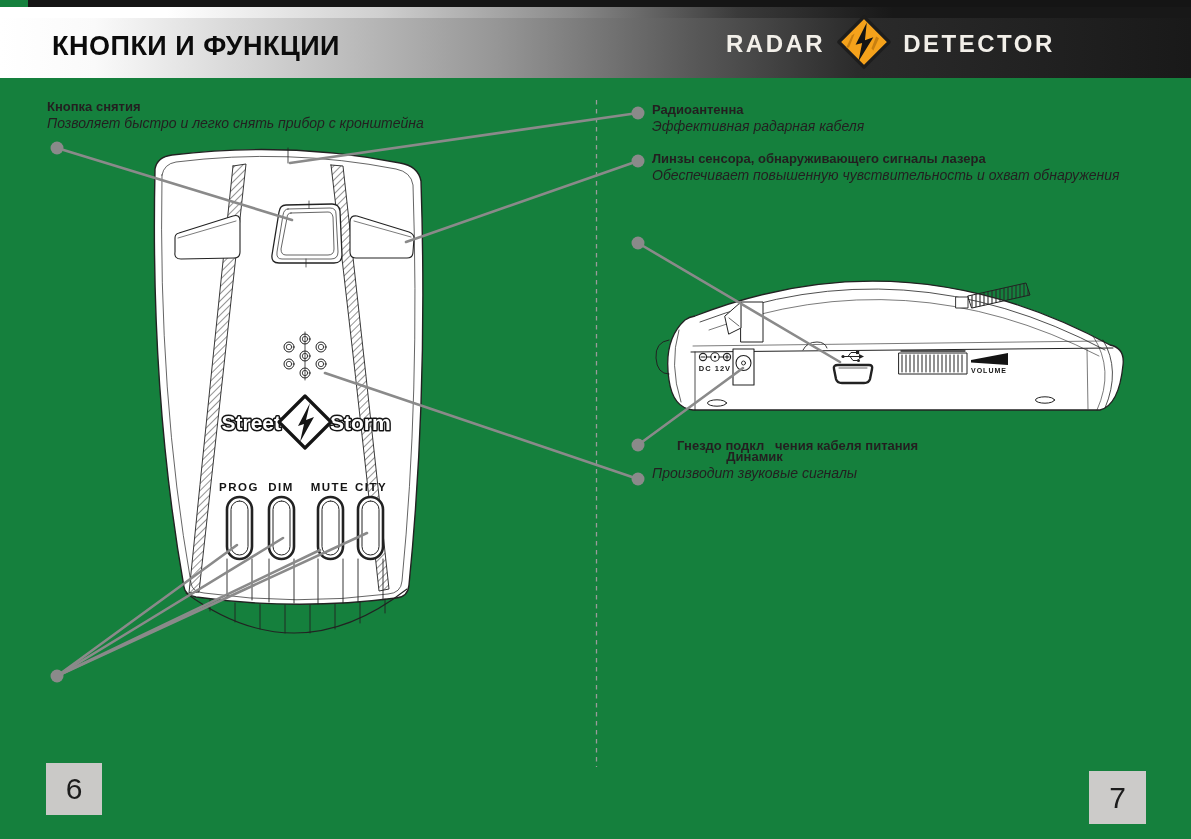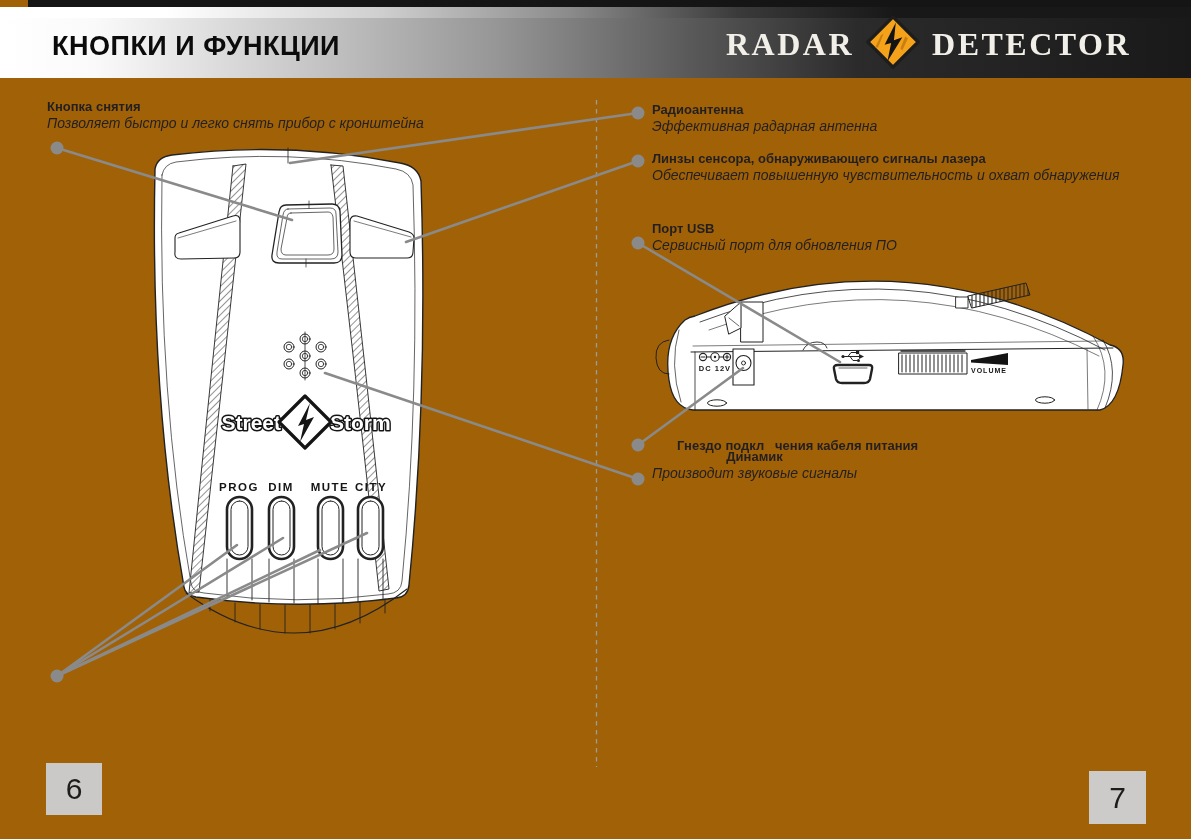--- a/index.html
+++ b/index.html
@@ -1,27 +1,27 @@
 <!DOCTYPE html>
 <html><head>
 <meta charset="utf-8">
 <style>
   html,body{margin:0;padding:0;background:#fff;}
-  .page{position:relative;width:1191px;height:839px;background:#a16207;overflow:hidden;
+  .page{position:relative;width:1191px;height:839px;background:#15803d;overflow:hidden;
         font-family:"Liberation Sans",sans-serif;color:#231f20;}
   
   .hdr-strip{position:absolute;left:28px;top:0;width:1163px;height:7px;background:#151515;}
   .hdr-gap{position:absolute;left:0;top:7px;width:1191px;height:11px;
       background:linear-gradient(90deg,#ffffff 0%,#ffffff 14%,#cfcfcf 32%,#8a8a8a 48%,#3a3a3a 62%,#181818 75%,#181818 100%);}
   .hdr-band{position:absolute;left:0;top:18px;width:1191px;height:60px;
       background:linear-gradient(90deg,#ffffff 0%,#fafafa 8%,#c9c9c9 25%,#959595 42%,#595959 58%,#2b2b2b 72%,#191919 100%);}
   .hdr-title{position:absolute;left:52px;top:31px;font-size:27px;font-weight:bold;
       letter-spacing:.5px;color:#0b0b0b;}
   .brand{position:absolute;left:726px;top:14px;height:60px;display:flex;align-items:center;gap:11px;}
-  .brand-word{font-family:Liberation Serif, serif;font-weight:bold;font-size:32px;
+  .brand-word{font-family:Liberation Sans, sans-serif;font-weight:bold;font-size:24px;
       color:#f2efe9;letter-spacing:2.5px;}
   
   .callout{position:absolute;line-height:17px;}
   .c-title{font-weight:bold;font-size:13px;white-space:pre-wrap;}
   .c-desc{font-style:italic;font-size:14px;white-space:pre-wrap;}
   
   .front-svg{position:absolute;left:50px;top:145px;width:410px;height:515px;}
   .side-svg{position:absolute;left:655px;top:270px;width:480px;height:150px;}
   .overlay-svg{position:absolute;left:0;top:0;width:1191px;height:839px;pointer-events:none;}
   
@@ -54,29 +54,25 @@
     </div>
   </div>
 
   <div class="callout" style="left:47px;top:98px;">
     <div class="c-title">Кнопка снятия</div>
     <div class="c-desc">Позволяет быстро и легко снять прибор с кронштейна</div>
   </div>
 
   <div class="callout" style="left:652px;top:101px;">
     <div class="c-title">Радиоантенна</div>
-    <div class="c-desc">Эффективная радарная антенна</div>
+    <div class="c-desc">Эффективная радарная кабеля</div>
   </div>
   <div class="callout" style="left:652px;top:150px;">
     <div class="c-title">Линзы сенсора, обнаруживающего сигналы лазера</div>
     <div class="c-desc">Обеспечивает повышенную чувствительность и охват обнаружения</div>
-  </div>
-  <div class="callout" style="left:652px;top:220px;">
-    <div class="c-title">Порт USB</div>
-    <div class="c-desc">Сервисный порт для обновления ПО</div>
   </div>
   <div class="callout" style="left:677px;top:437px;">
     <div class="c-title">Гнездо подкл   чения кабеля питания</div>
   </div>
   <div class="callout" style="left:652px;top:448px;text-align:center;">
     <div class="c-title">Динамик</div>
     <div class="c-desc">Производит звуковые сигналы</div>
   </div>
 
   <svg class="front-svg" viewBox="0 0 410 515">

